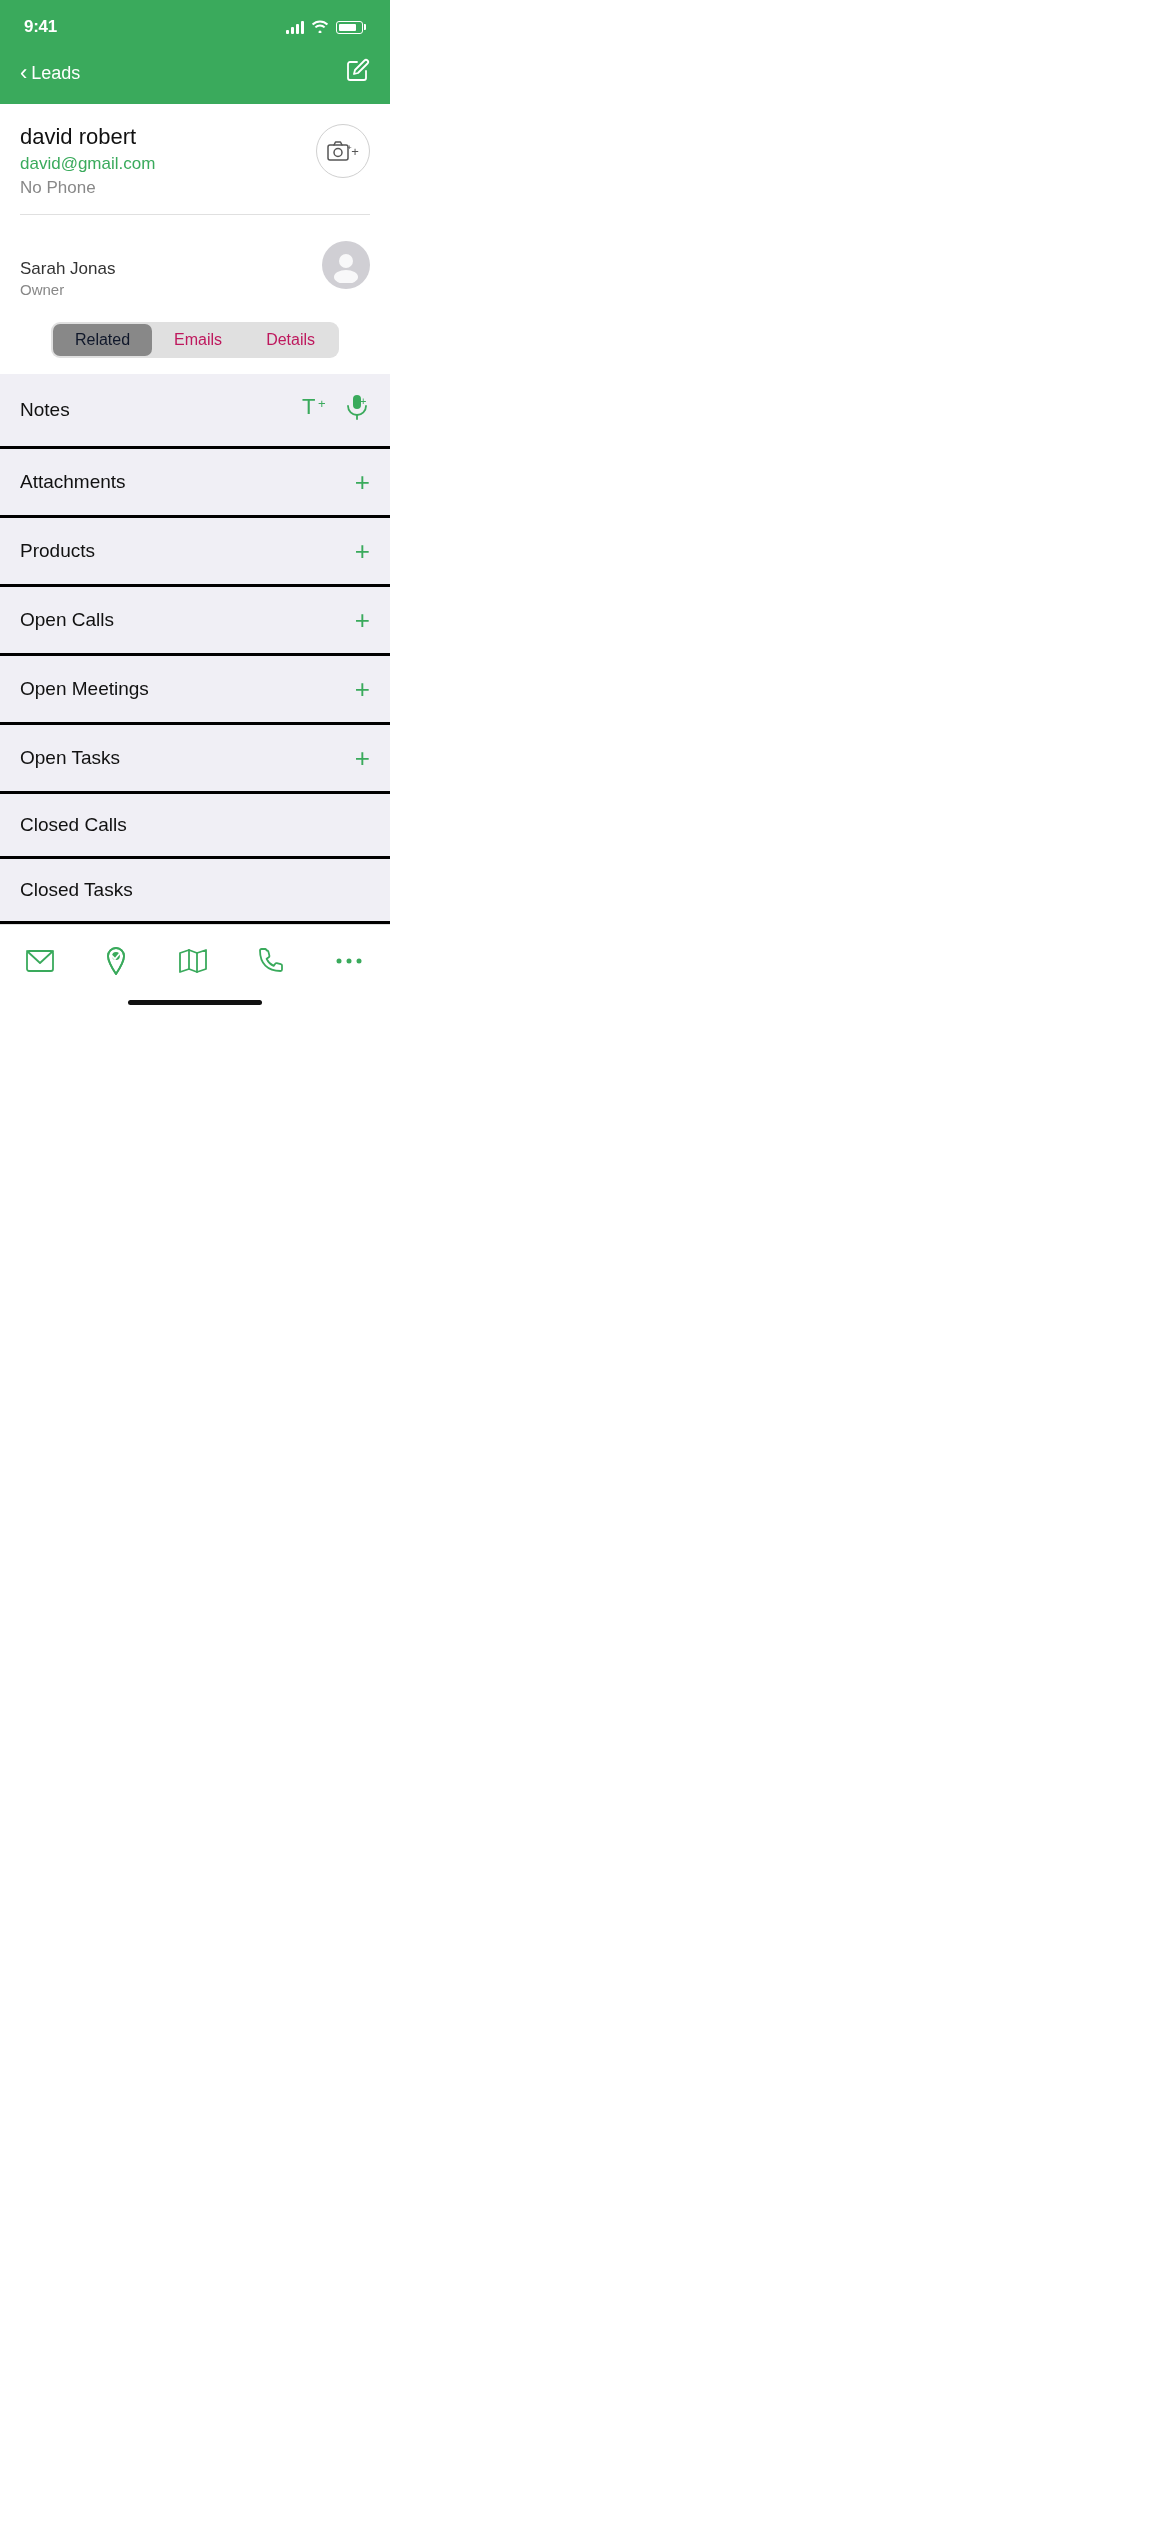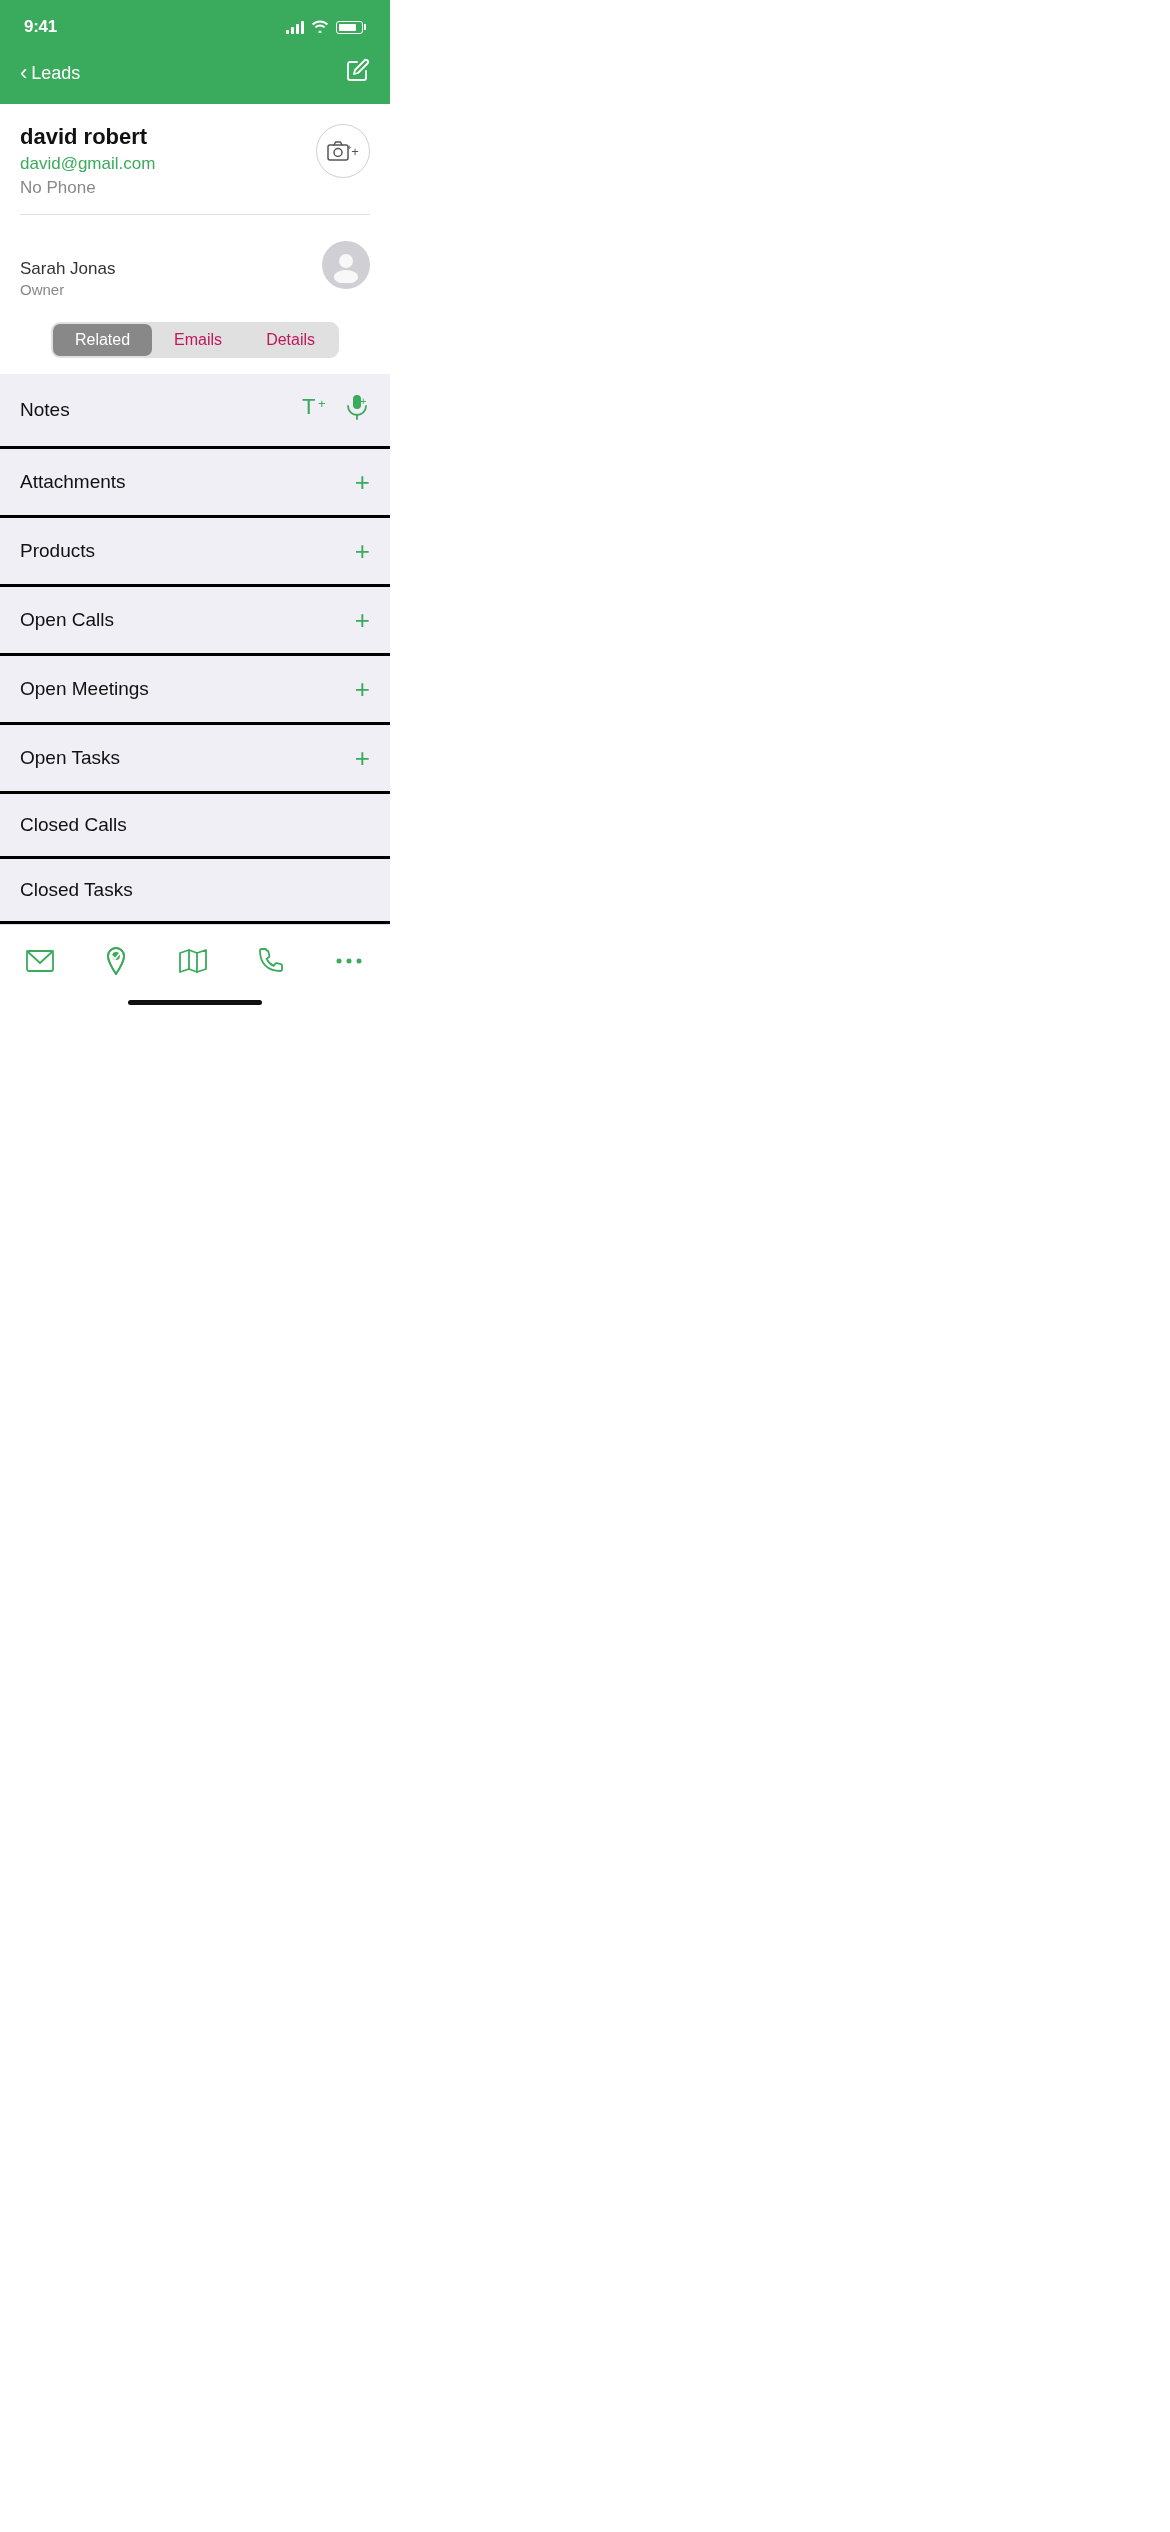--- a/index.html
+++ b/index.html
@@ -109,21 +109,21 @@
     .contact-section {
       background: #fff;
       padding: 20px 20px 16px;
       display: flex;
       justify-content: space-between;
       align-items: flex-start;
     }
     .contact-info {}
     .contact-name {
       font-size: 22px;
-      font-weight: 700;
+      font-weight: 400;
       color: #111;
       margin-bottom: 4px;
     }
     .contact-email {
       font-size: 17px;
       color: #3aaa5c;
       margin-bottom: 4px;
     }
     .contact-phone {
       font-size: 17px;
@@ -203,21 +203,21 @@
     .tab {
       padding: 7px 22px;
       font-size: 16px;
       border-radius: 7px;
       cursor: pointer;
       font-weight: 400;
       color: #be185d;
     }
     .tab.active {
       background: #888;
-      color: #ffffff;
+      color: #0f172a;
       font-weight: 500;
     }
 
     
     .related-section {
       background: #f0eff5;
       flex: 1;
     }
 
     .related-item {

